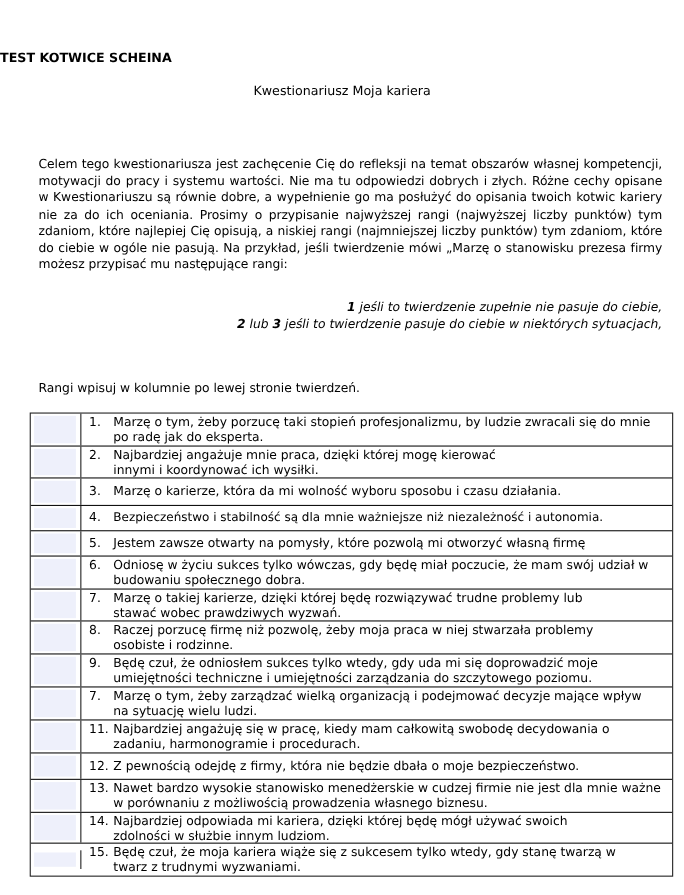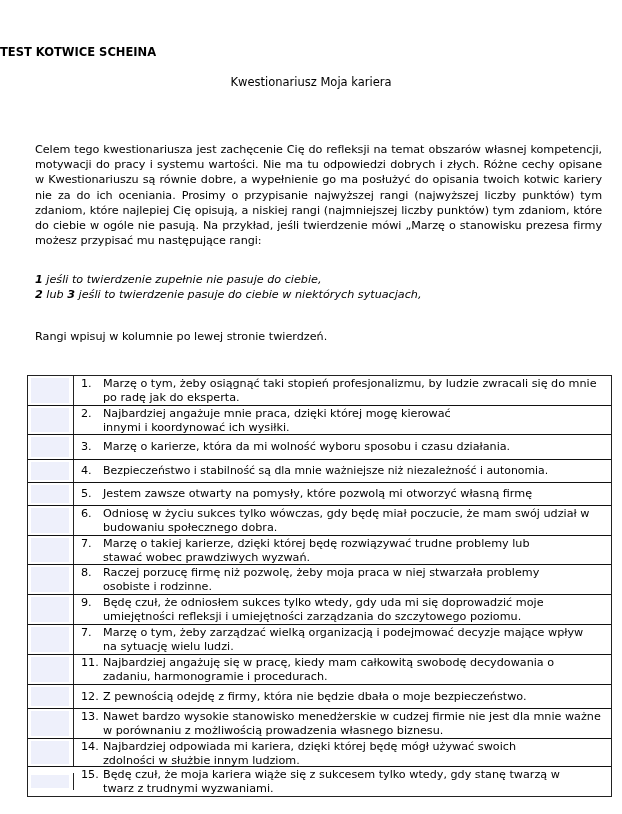--- a/index.html
+++ b/index.html
@@ -43,25 +43,26 @@
       letter-spacing: -0.05px;
     }
     .scale {
       position: absolute;
       top: 272px;
       left: 35px;
       width: 567px;
       font-size: 11.2px;
       line-height: 15.2px;
       font-style: italic;
+      text-align: right;
     }
     .scale b { font-style: italic; }
     .instruction {
       position: absolute;
-      top: 330px;
+      top: 346px;
       left: 35px;
       font-size: 11.2px;
     }
     .q-table {
       position: absolute;
       top: 375px;
       left: 27px;
       width: 585px;
       border: 1.5px solid #222;
       box-sizing: border-box;
@@ -123,21 +124,21 @@
 
 <div class="instruction">Rangi wpisuj w kolumnie po lewej stronie twierdzeń.</div>
 
 <div class="q-table">
   <div class="q-row" style="height:30px">
     <div class="rank-cell">
         <input class="rank-input" type="text" value="" style="">
       </div>
     <div class="stmt-cell">
         <span class="stmt-num">1.</span>
-        <span class="stmt-text">Marzę o tym, żeby osiągnąć taki stopień profesjonalizmu, by ludzie zwracali się do mnie po radę jak do eksperta.</span>
+        <span class="stmt-text">Marzę o tym, żeby porzucę taki stopień profesjonalizmu, by ludzie zwracali się do mnie po radę jak do eksperta.</span>
       </div>
   </div>
   <div class="q-row" style="height:29px">
     <div class="rank-cell">
         <input class="rank-input" type="text" value="" style="">
       </div>
     <div class="stmt-cell">
         <span class="stmt-num">2.</span>
         <span class="stmt-text" style="padding-right:150px">Najbardziej angażuje mnie praca, dzięki której mogę kierować innymi i koordynować ich wysiłki.</span>
       </div>
@@ -195,21 +196,21 @@
         <span class="stmt-num">8.</span>
         <span class="stmt-text" style="padding-right:40px">Raczej porzucę firmę niż pozwolę, żeby moja praca w niej stwarzała problemy osobiste i rodzinne.</span>
       </div>
   </div>
   <div class="q-row" style="height:30px">
     <div class="rank-cell">
         <input class="rank-input" type="text" value="" style="">
       </div>
     <div class="stmt-cell">
         <span class="stmt-num">9.</span>
-        <span class="stmt-text">Będę czuł, że odniosłem sukces tylko wtedy, gdy uda mi się doprowadzić moje umiejętności refleksji i umiejętności zarządzania do szczytowego poziomu.</span>
+        <span class="stmt-text">Będę czuł, że odniosłem sukces tylko wtedy, gdy uda mi się doprowadzić moje umiejętności techniczne i umiejętności zarządzania do szczytowego poziomu.</span>
       </div>
   </div>
   <div class="q-row" style="height:30px">
     <div class="rank-cell">
         <input class="rank-input" type="text" value="" style="">
       </div>
     <div class="stmt-cell">
         <span class="stmt-num">7.</span>
         <span class="stmt-text" style="padding-right:20px">Marzę o tym, żeby zarządzać wielką organizacją i podejmować decyzje mające wpływ na sytuację wielu ludzi.</span>
       </div>

